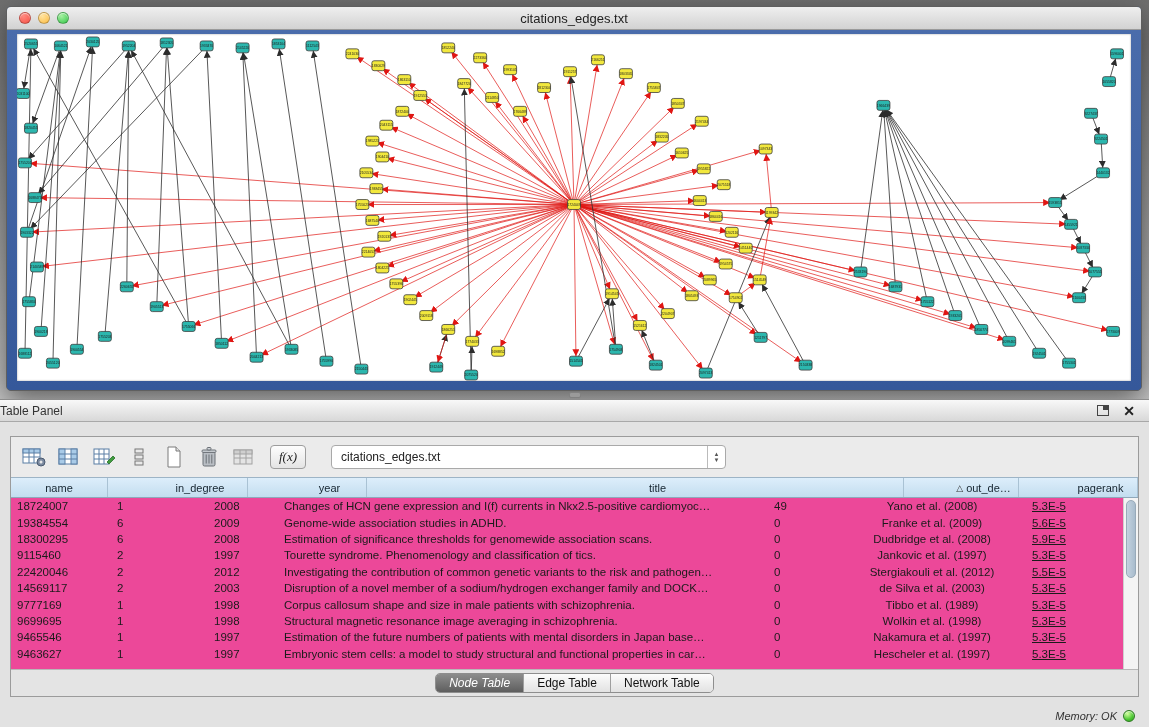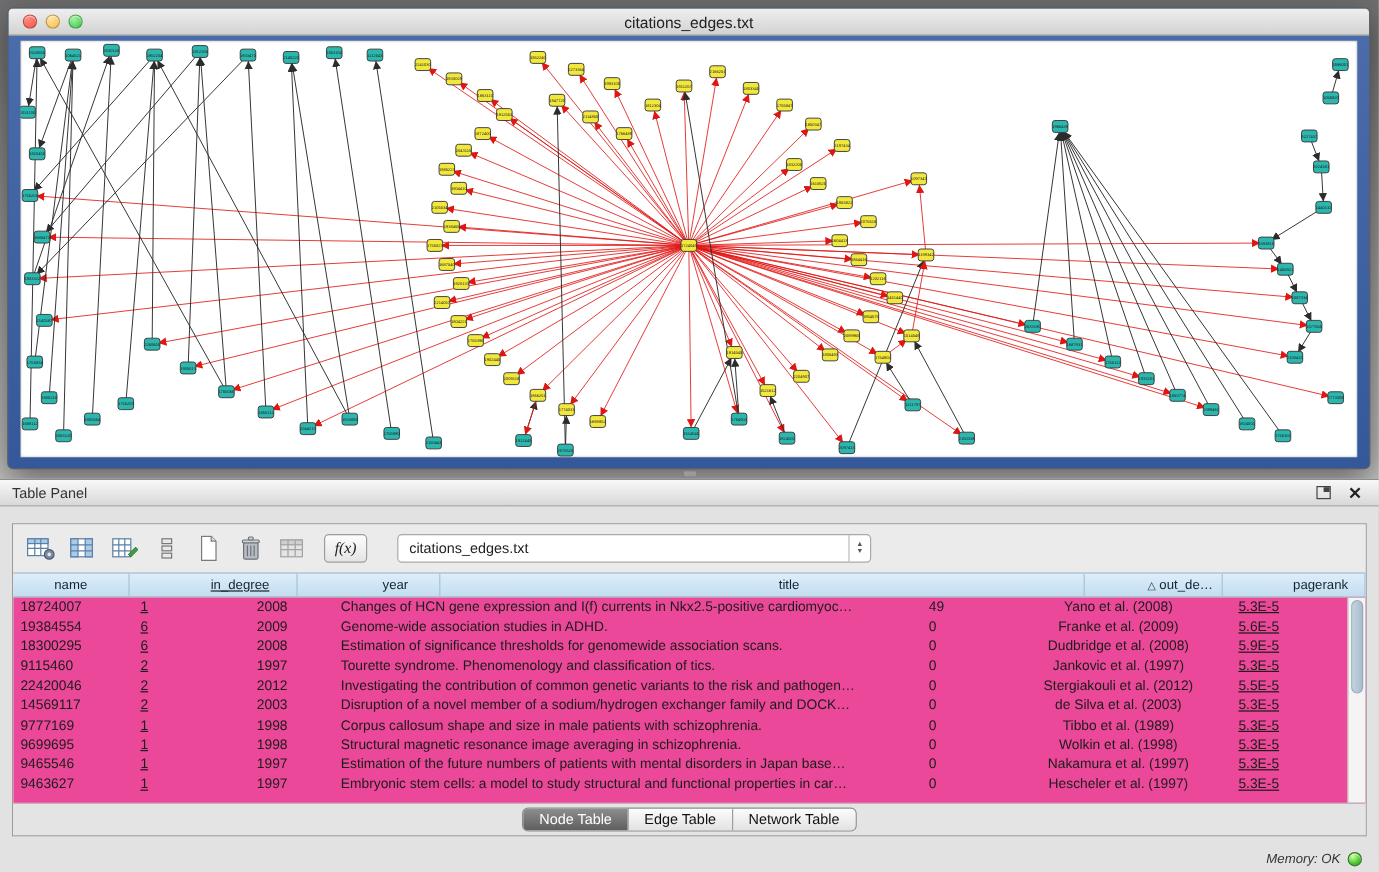--- a/index.html
+++ b/index.html
@@ -29,21 +29,21 @@
 
   
   .drag-dot { position:absolute; left:569px; top:392px; width:12px; height:6px;
     background:#9a9a9a; border:1px solid #818181; border-radius:2px; }
 
   
   .table-panel { position:absolute; left:0; right:0; top:399px; bottom:0;
     background:#e2e2e2; border-top:1px solid #8d8d8d; }
   .panel-header { height:22px; background:linear-gradient(#f8f8f8,#d8d8d8);
     border-bottom:1px solid #a8a8a8; display:flex; align-items:center; }
-  .panel-title { font-size:12px; color:#333; padding-left:10px; flex:1; }
+  .panel-title { font-size:12px; color:#333; flex:1; }
   .panel-hdr-icons { display:flex; align-items:center; gap:14px; padding-right:14px; }
   .float-icon { width:12px; height:11px; border:1.5px solid #444; position:relative; }
   .float-icon::after { content:""; position:absolute; right:0; top:0; width:5px; height:4px;
     background:#444; }
   .close-x { font-size:14px; font-weight:bold; color:#222; line-height:12px; cursor:default; }
 
   .content-box { position:absolute; left:10px; right:10px; top:36px; bottom:30px;
     border:1px solid #9b9b9b; background:#fbfbfb; display:flex; flex-direction:column;
     overflow:hidden; }
   .toolbar { height:40px; background:#ebebeb; display:flex; align-items:center;
@@ -59,21 +59,21 @@
   .table-select .val { padding-left:9px; flex:1; }
   .stepper { width:18px; height:100%; border-left:1px solid #bbb; display:flex;
     flex-direction:column; align-items:center; justify-content:center; color:#555;
     font-size:6px; line-height:6px; }
 
   .tbl-header { height:21px; display:flex; background:linear-gradient(#ddeefb,#c3ddef);
     border-top:1px solid #9db4c6; border-bottom:1px solid #8fa8ba; flex:0 0 auto;gap:45px; }
   .th { font-size:11px; color:#15242f; display:flex; align-items:center;
     justify-content:center; border-right:1px solid #a9c2d4; overflow:hidden; white-space:nowrap; }
   .sort-glyph { font-size:9px; margin-right:3px; color:#333; }
-  .c0{width:97px;} .c1{width:95px;text-decoration:underline;} .c2{width:74px;} .c3{width:492px;}
+  .c0{width:97px;} .c1{width:95px;} .c2{width:74px;} .c3{width:492px;}
   .c4{width:70px;} .c5{width:186px;} .c6{flex:1;}
 
   .tbl-body-wrap { flex:1; position:relative; background:#ec4899; overflow:hidden; }
   .tbl-body { position:absolute; left:0; top:0; right:15px; bottom:0; }
   .tr { height:16.4px; display:flex; align-items:center; font-size:11.5px; color:#1b1b1b;
     white-space:nowrap; }
   .td { overflow:hidden; white-space:nowrap; }
   .td.c0{padding-left:6px;} .td.c1{padding-left:9px;} .td.c2{padding-left:11px;}
   .td.c3{padding-left:7px;} .td.c4{padding-left:5px;}
   .td.c5{text-align:center;} .td.c6{padding-left:7px;text-decoration:underline;}
@@ -83,21 +83,21 @@
   .vthumb { position:absolute; left:2px; right:2px; top:2px; height:78px;
     background:linear-gradient(90deg,#c3d2df,#a9bccd); border:1px solid #98aab9;
     border-radius:6px; }
 
   .box-footer { height:27px; background:#e4e4e4; border-top:1px solid #b8b8b8;
     display:flex; align-items:center; justify-content:center; flex:0 0 auto; }
   .seg { display:inline-flex; height:20px; border:1px solid #8e8e8e; border-radius:5px;
     overflow:hidden; font-size:12px; }
   .seg .tab { display:flex; align-items:center; padding:0 13px; background:linear-gradient(#fcfcfc,#e2e2e2);
     color:#111; border-left:1px solid #9f9f9f; }
-  .seg .tab:first-child { border-left:none; }
+  .seg .tab:first-child { border-left:none;font-style:italic; }
   .seg .tab.active { background:linear-gradient(#8d8d8d,#5e5e5e); color:#fff; }
 
   .statusbar { position:absolute; right:14px; bottom:5px; display:flex; align-items:center;
     gap:6px; font-size:11px; color:#333;font-style:italic; }
   .mem-orb { width:12px; height:12px; border-radius:50%;
     background:radial-gradient(circle at 35% 28%, #d2ff9e, #49c631 60%, #2f9a1e);
     border:1px solid #2c7a1f; box-shadow:inset 0 1px 1px rgba(255,255,255,.7); }
 
   
   .tb-icon svg { display:block; }

